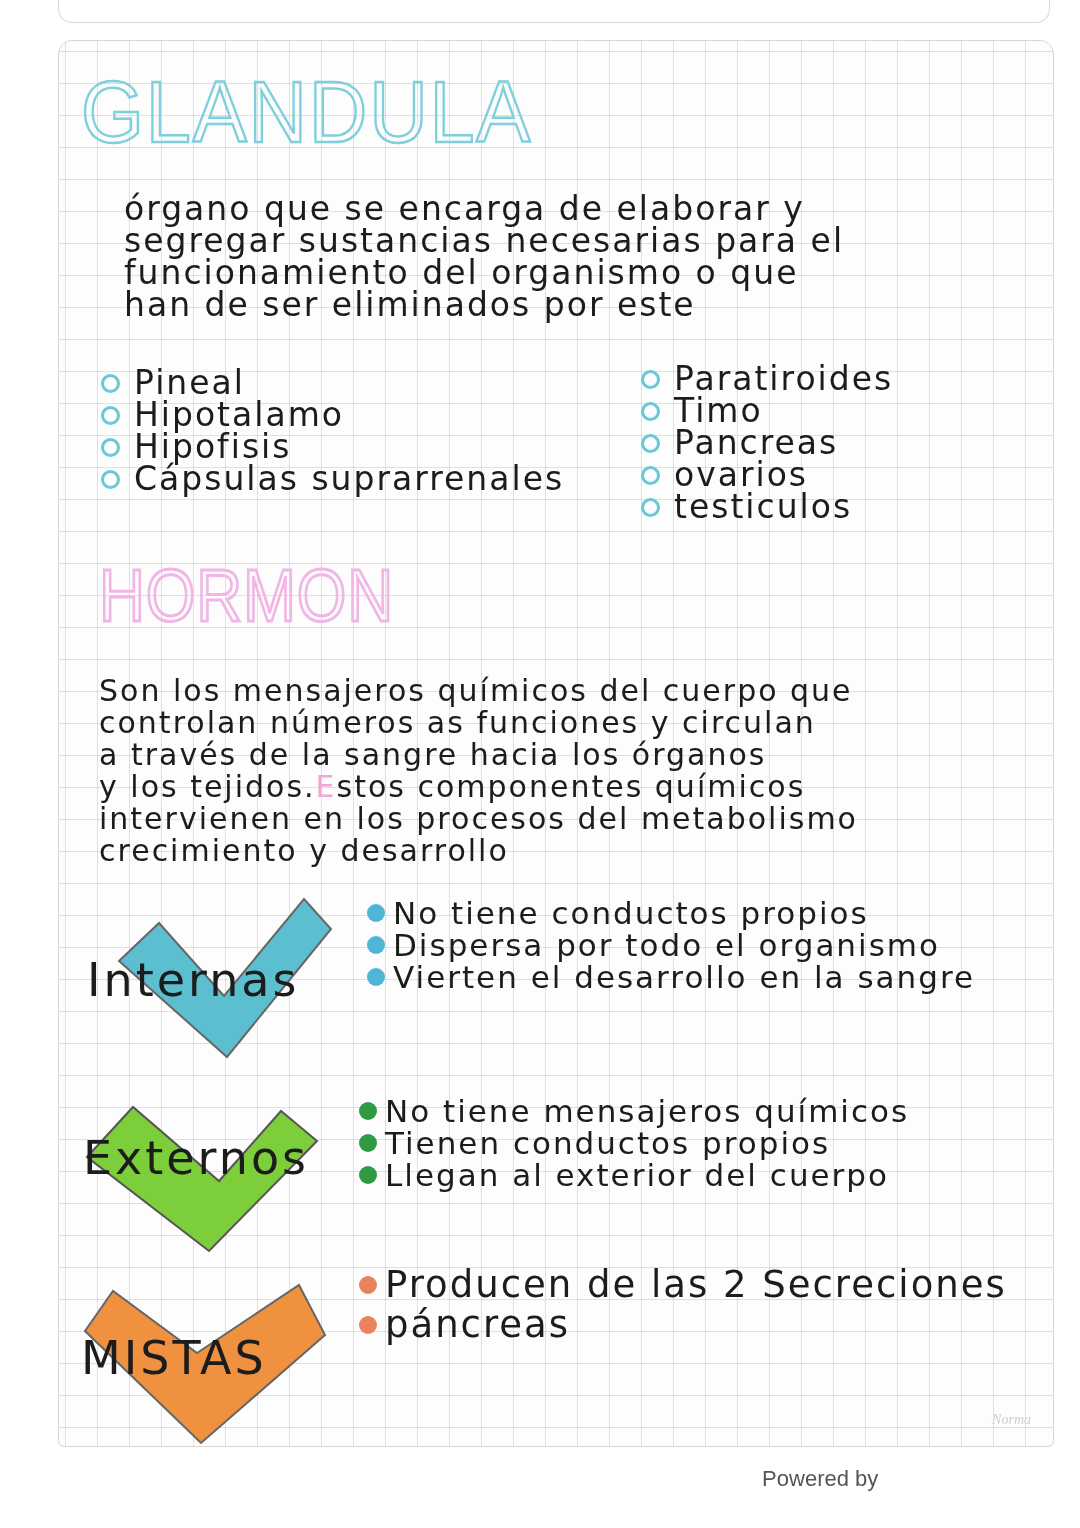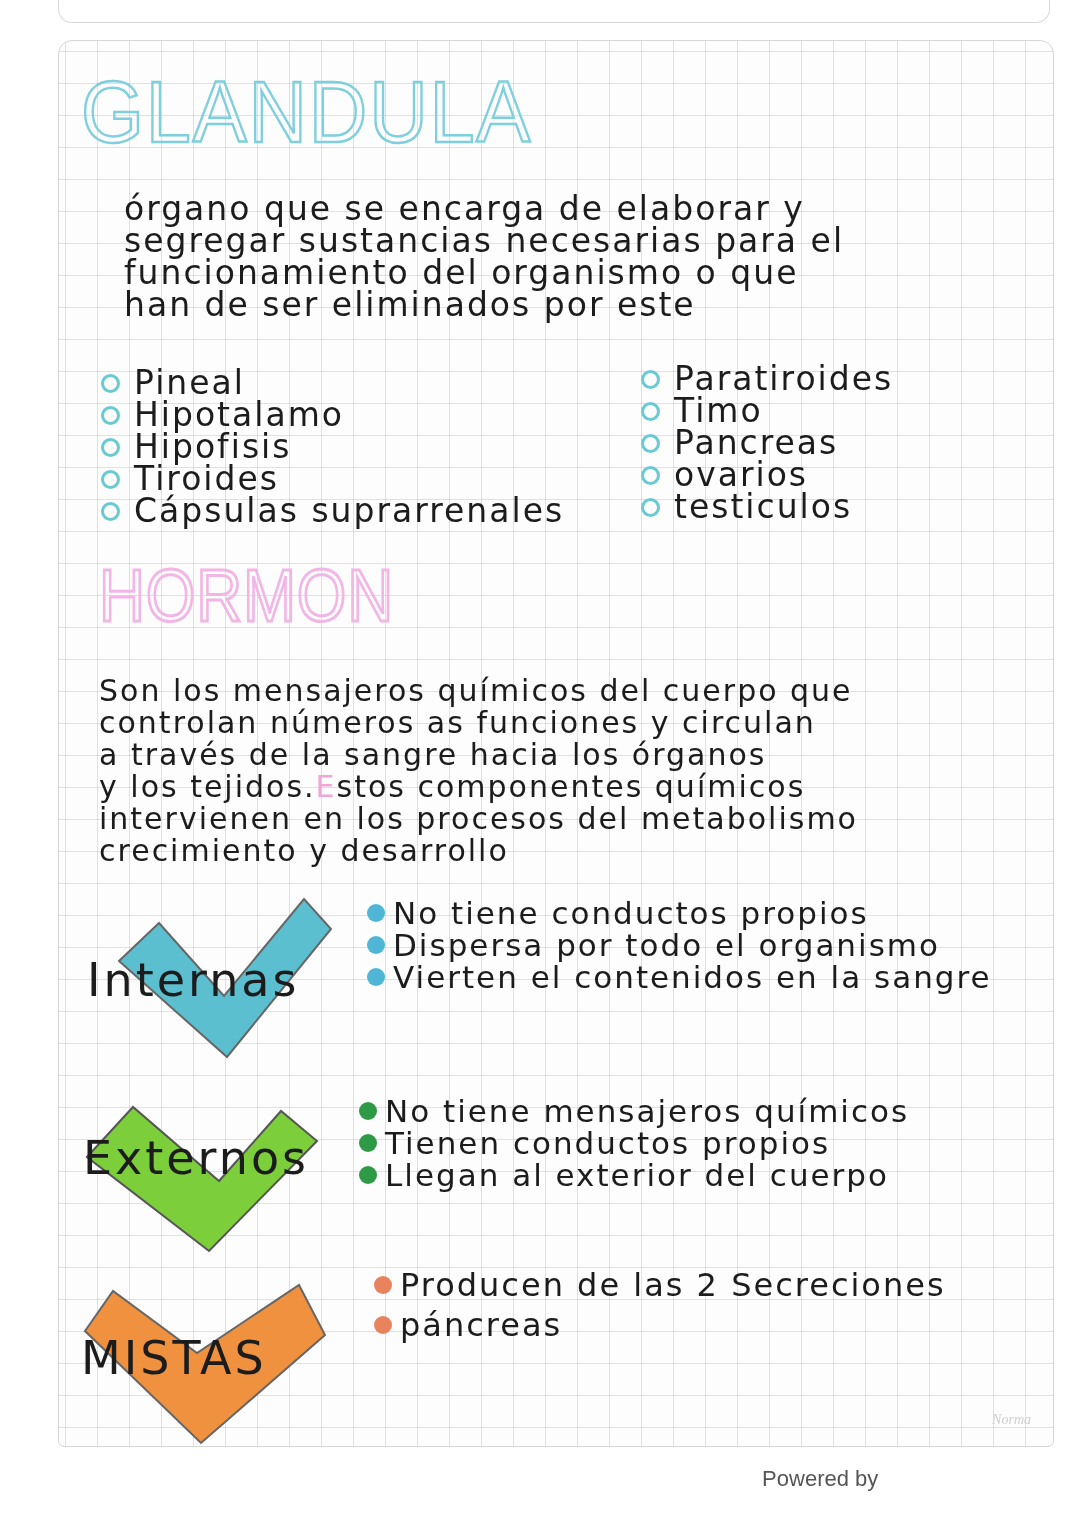--- a/index.html
+++ b/index.html
@@ -93,24 +93,20 @@
     <div class="li">
         <span class="ring"></span>
         <span>Hipotalamo</span>
       </div>
     <div class="li">
         <span class="ring"></span>
         <span>Hipofisis</span>
       </div>
     <div class="li">
         <span class="ring"></span>
-        <span>Tiroides</span>
-      </div>
-    <div class="li">
-        <span class="ring"></span>
         <span>Cápsulas  suprarrenales</span>
       </div>
   </div>
 
   <div class="list hand" style="left:582px; top:322px;">
     <div class="li">
         <span class="ring"></span>
         <span>Paratiroides</span>
       </div>
     <div class="li">
@@ -150,21 +146,21 @@
     <div class="li">
         <span class="dot" style="background:#4fb6d6"></span>
         <span>No tiene  conductos  propios</span>
       </div>
     <div class="li">
         <span class="dot" style="background:#4fb6d6"></span>
         <span>Dispersa  por  todo  el  organismo</span>
       </div>
     <div class="li">
         <span class="dot" style="background:#4fb6d6"></span>
-        <span>Vierten  el  contenidos  en  la  sangre</span>
+        <span>Vierten  el  desarrollo  en  la  sangre</span>
       </div>
   </div>
 
   <svg class="check" style="left:22px; top:1060px;" width="260" height="160" viewBox="0 0 260 160">
     <polygon points="6,56 52,6 138,80 200,10 236,40 128,150" fill="#7ccf3a" stroke="#555" stroke-width="2"></polygon>
   </svg>
   <div class="check-label" style="left:24px; top:1090px;">Externos</div>
   <div class="bullets hand" style="left:300px; top:1054px;">
     <div class="li">
         <span class="dot" style="background:#2f9a45"></span>
@@ -177,21 +173,21 @@
     <div class="li">
         <span class="dot" style="background:#2f9a45"></span>
         <span>Llegan  al  exterior  del  cuerpo</span>
       </div>
   </div>
 
   <svg class="check" style="left:18px; top:1240px;" width="260" height="170" viewBox="0 0 260 170">
     <polygon points="8,50 36,10 120,72 222,4 248,54 124,162" fill="#f0913f" stroke="#666" stroke-width="2"></polygon>
   </svg>
   <div class="check-label" style="left:22px; top:1290px;">MISTAS</div>
-  <div class="bullets hand" style="left:315px; top:1224px; font-size:32px;">
+  <div class="bullets hand" style="left:300px; top:1224px; font-size:37px;">
     <div class="li" style="line-height:40px;">
         <span class="dot" style="background:#e8835e"></span>
         <span>Producen  de    las  2  Secreciones</span>
       </div>
     <div class="li" style="line-height:40px;">
         <span class="dot" style="background:#e8835e"></span>
         <span>páncreas</span>
       </div>
   </div>
 

